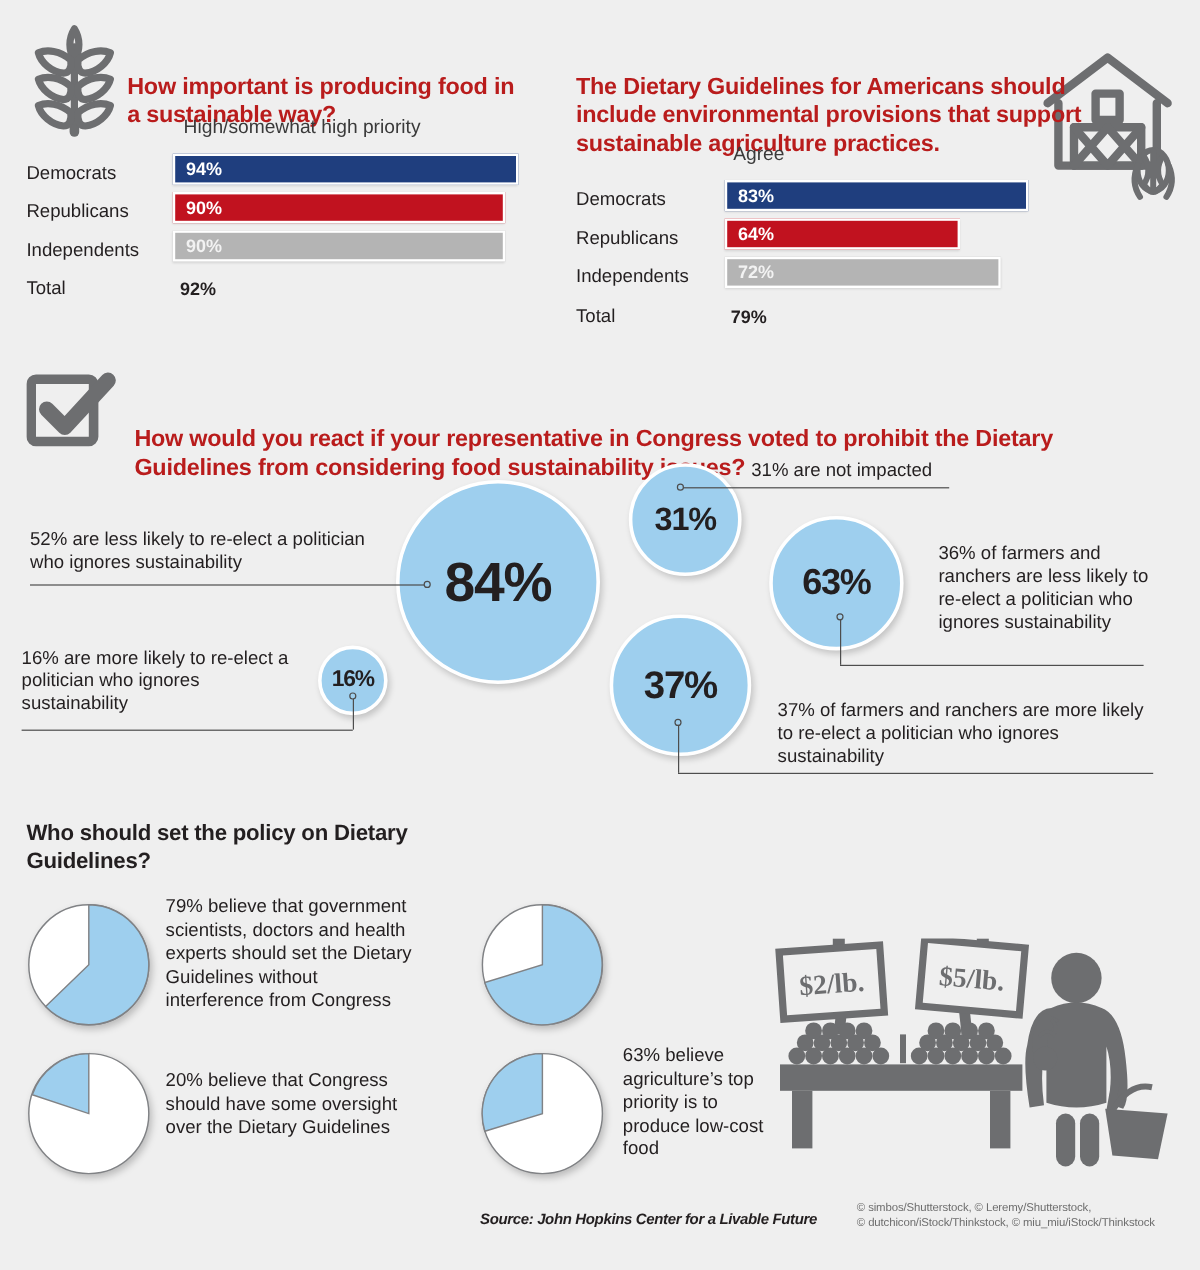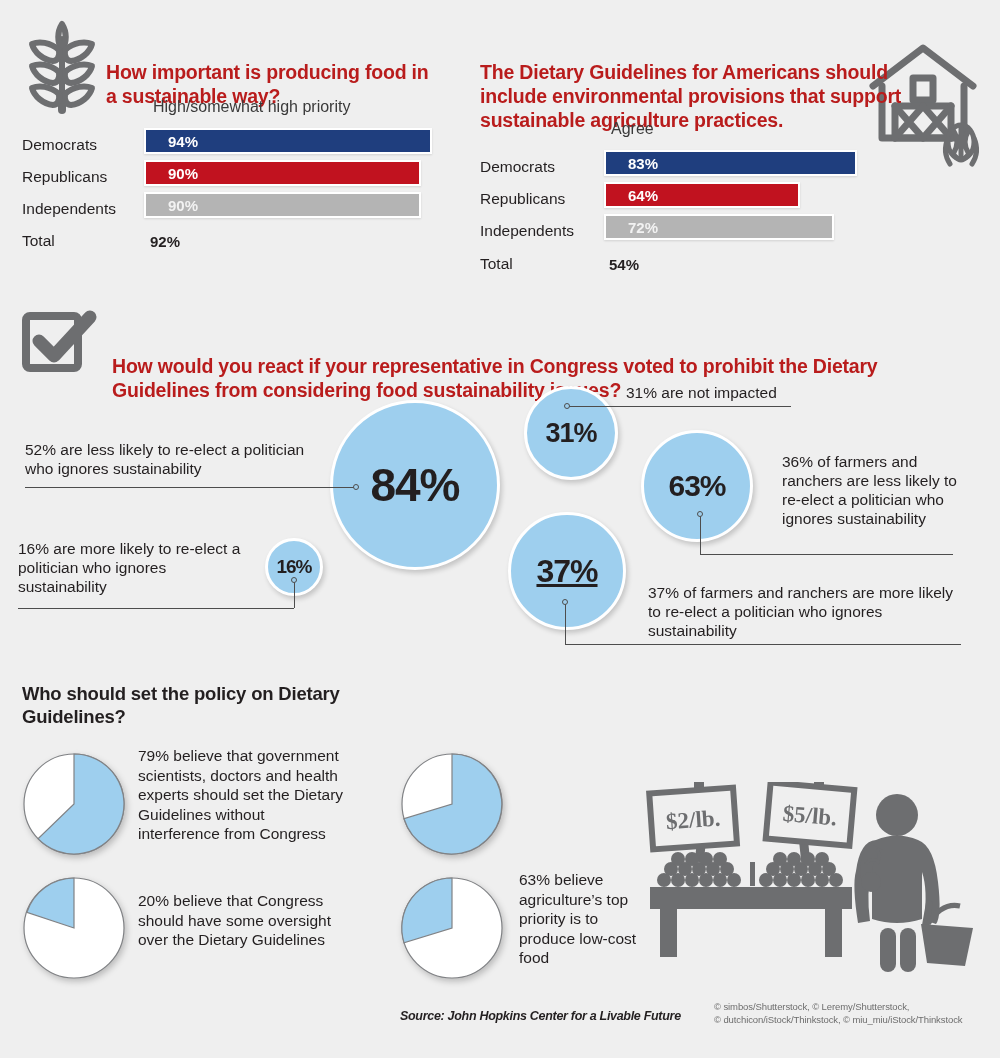--- a/index.html
+++ b/index.html
@@ -36,21 +36,21 @@
     border:2px solid #ffffff;
     box-sizing:border-box;
     display:flex;
     align-items:center;
     box-shadow:0 1px 2px rgba(0,0,0,.12);
   }
   .bar span{
     font-size:15px;
     font-weight:bold;
     color:#ffffff;
-    padding-left:22px;
+    padding-left:9px;
   }
   .bar.dem{background:#1f3e7e;}
   .bar.rep{background:#c1121f;}
   .bar.ind{background:#b4b4b4;}
   .bar.ind span{color:#f2f2f2;}
   .total-val{font-size:15px;font-weight:bold;color:#231f20;}
 
   .circle{
     position:absolute;
     border-radius:50%;
@@ -171,21 +171,21 @@
   <div class="abs bar rep" style="left:604px;top:182px;width:196px;">
     <span>64%</span>
   </div>
 
   <div class="abs cat-label" style="left:480px;top:222px;">Independents</div>
   <div class="abs bar ind" style="left:604px;top:214px;width:230px;">
     <span>72%</span>
   </div>
 
   <div class="abs cat-label" style="left:480px;top:255px;">Total</div>
-  <div class="abs total-val" style="left:609px;top:256px;">54%</div>
+  <div class="abs total-val" style="left:609px;top:256px;">79%</div>
 
   <div class="abs" style="left:22px;top:310px;width:78px;height:62px;">
     <svg viewBox="0 0 78 62" width="78" height="62" aria-hidden="true">
       <rect x="4" y="6" width="52" height="52" rx="4" fill="none" stroke="#6d6e70" stroke-width="8"></rect>
       <path d="M17 31 L32 46 L68 7" fill="none" stroke="#6d6e70" stroke-width="13" stroke-linecap="round" stroke-linejoin="round"></path>
     </svg>
   </div>
 
   <div class="abs q-title" style="left:112px;top:322px;width:810px;">How would you react if your representative in Congress voted to prohibit the Dietary Guidelines from considering food sustainability issues?</div>
 
@@ -212,21 +212,21 @@
   <div class="dot" style="left:564px;top:403px;"></div>
 
   <div class="circle" style="left:641px;top:430px;width:112px;height:112px;">
     <b style="font-size:30px;">63%</b>
   </div>
   <div class="abs callout" style="left:782px;top:452px;width:190px;">36% of farmers and ranchers are less likely to re-elect a politician who ignores sustainability</div>
   <div class="lead-v" style="left:700px;top:514px;height:40px;"></div>
   <div class="lead-h" style="left:700px;top:554px;width:253px;"></div>
   <div class="dot" style="left:697px;top:511px;"></div>
 
-  <div class="circle" style="left:508px;top:512px;width:118px;height:118px;text-decoration:underline;">
+  <div class="circle" style="left:508px;top:512px;width:118px;height:118px;">
     <b style="font-size:32px;">37%</b>
   </div>
   <div class="abs callout" style="left:648px;top:583px;width:320px;">37% of farmers and ranchers are more likely to re-elect a politician who ignores sustainability</div>
   <div class="lead-v" style="left:565px;top:602px;height:42px;"></div>
   <div class="lead-h" style="left:565px;top:644px;width:396px;"></div>
   <div class="dot" style="left:562px;top:599px;"></div>
 
   <div class="abs sec-title" style="left:22px;top:682px;width:330px;">Who should set the policy on Dietary Guidelines?</div>
 
   <div class="pie-wrap" style="left:22px;top:752px;width:104px;height:104px;">

